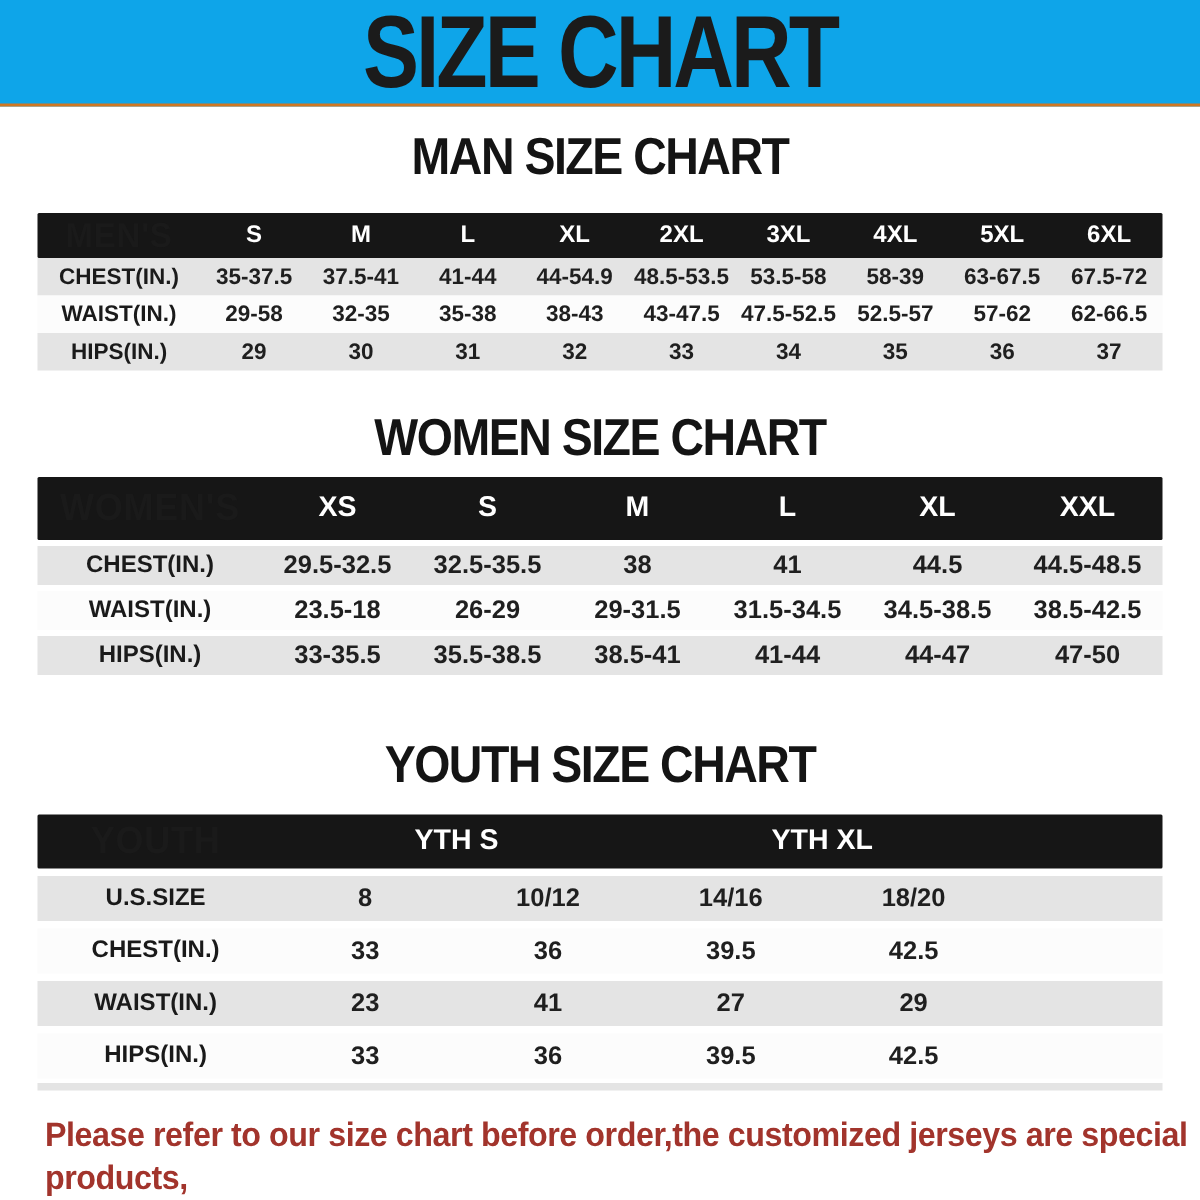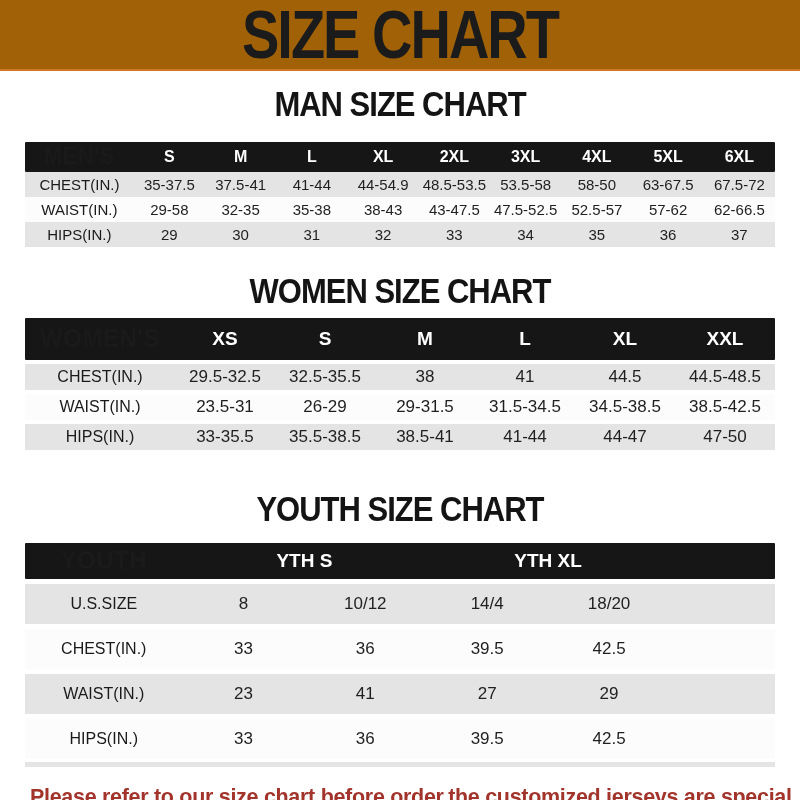--- a/index.html
+++ b/index.html
@@ -48,25 +48,25 @@
   .t-youth .thead { height:36px; }
   .thead .name-cell {
     font-weight:800; font-size:24px; letter-spacing:0.5px;
     transform:scaleY(1.05);
   }
   .t-man .thead .name-cell { font-size:22px; }
   .thead .cell { font-weight:600; }
   .t-man   .thead .cell { font-size:16px; }
   .t-women .thead .cell { font-size:19px; }
   .t-youth .thead .cell { font-size:19px; }
-  .drow { color:#1f1f1f; }
+  .drow { color:#1f1f1f;font-weight:bold; }
   .t-man   .drow { height:25px; font-size:15px; }
   .t-man   .drow:first-of-type { margin-top:3px; }
   .t-women .drow { height:26px; margin-top:4px; font-size:17px; }
-  .t-youth .drow { height:40px; margin-top:5px; font-size:17px; }
+  .t-youth .drow { height:30px; margin-top:5px; font-size:17px; }
   .row-gray  { background:#E4E4E4; }
   .row-white { background:#FCFCFC; }
   .label-cell { font-size:16px; color:#1a1a1a; }
   .t-man   .label-cell { width:14.5%; font-size:15px; }
   .t-women .label-cell { width:20%; }
   .t-youth .label-cell { width:21%; }
   .cell { flex:1; }
   .t-youth .filler-cell { flex:0 0 14%; }
   .t-youth .end-strip { height:5px; background:#E4E4E4; margin-top:3px; }
   
@@ -74,21 +74,21 @@
     margin:16px 0 0 30px;
     color:#A2342C;
     font-size:21.5px; font-weight:600;
     line-height:27px; letter-spacing:-0.3px;
     transform:scaleY(1.05); transform-origin:left top;
   }
 </style>
 </head>
 <body>
 
-<div class="banner" style="background: #a16207;">
+<div class="banner" style="background: #0ea5e9;">
   <div class="banner-title" style="color: rgb(27, 27, 27);">SIZE CHART</div>
 </div>
 
 <div class="sec-heading h-man">MAN SIZE CHART</div>
 <div class="table t-man">
     <div class="trow thead" style="background: rgb(22, 22, 22); color: rgb(255, 255, 255);">
       <div class="label-cell name-cell">MEN'S</div>
       <div class="cell">S</div>
       <div class="cell">M</div>
       <div class="cell">L</div>
@@ -100,21 +100,21 @@
       <div class="cell">6XL</div>
     </div>
     <div class="trow drow row-gray">
       <div class="label-cell">CHEST(IN.)</div>
       <div class="cell">35-37.5</div>
       <div class="cell">37.5-41</div>
       <div class="cell">41-44</div>
       <div class="cell">44-54.9</div>
       <div class="cell">48.5-53.5</div>
       <div class="cell">53.5-58</div>
-      <div class="cell">58-50</div>
+      <div class="cell">58-39</div>
       <div class="cell">63-67.5</div>
       <div class="cell">67.5-72</div>
     </div>
     <div class="trow drow row-white">
       <div class="label-cell">WAIST(IN.)</div>
       <div class="cell">29-58</div>
       <div class="cell">32-35</div>
       <div class="cell">35-38</div>
       <div class="cell">38-43</div>
       <div class="cell">43-47.5</div>
@@ -152,21 +152,21 @@
       <div class="label-cell">CHEST(IN.)</div>
       <div class="cell">29.5-32.5</div>
       <div class="cell">32.5-35.5</div>
       <div class="cell">38</div>
       <div class="cell">41</div>
       <div class="cell">44.5</div>
       <div class="cell">44.5-48.5</div>
     </div>
     <div class="trow drow row-white">
       <div class="label-cell">WAIST(IN.)</div>
-      <div class="cell">23.5-31</div>
+      <div class="cell">23.5-18</div>
       <div class="cell">26-29</div>
       <div class="cell">29-31.5</div>
       <div class="cell">31.5-34.5</div>
       <div class="cell">34.5-38.5</div>
       <div class="cell">38.5-42.5</div>
     </div>
     <div class="trow drow row-gray">
       <div class="label-cell">HIPS(IN.)</div>
       <div class="cell">33-35.5</div>
       <div class="cell">35.5-38.5</div>
@@ -182,21 +182,21 @@
     <div class="trow thead" style="background: rgb(22, 22, 22); color: rgb(255, 255, 255);">
       <div class="label-cell name-cell">YOUTH</div>
       <div class="cell">YTH S</div>
       <div class="cell">YTH XL</div>
       <div class="filler-cell"></div>
     </div>
     <div class="trow drow row-gray">
       <div class="label-cell">U.S.SIZE</div>
       <div class="cell">8</div>
       <div class="cell">10/12</div>
-      <div class="cell">14/4</div>
+      <div class="cell">14/16</div>
       <div class="cell">18/20</div>
       <div class="filler-cell"></div>
     </div>
     <div class="trow drow row-white">
       <div class="label-cell">CHEST(IN.)</div>
       <div class="cell">33</div>
       <div class="cell">36</div>
       <div class="cell">39.5</div>
       <div class="cell">42.5</div>
       <div class="filler-cell"></div>

